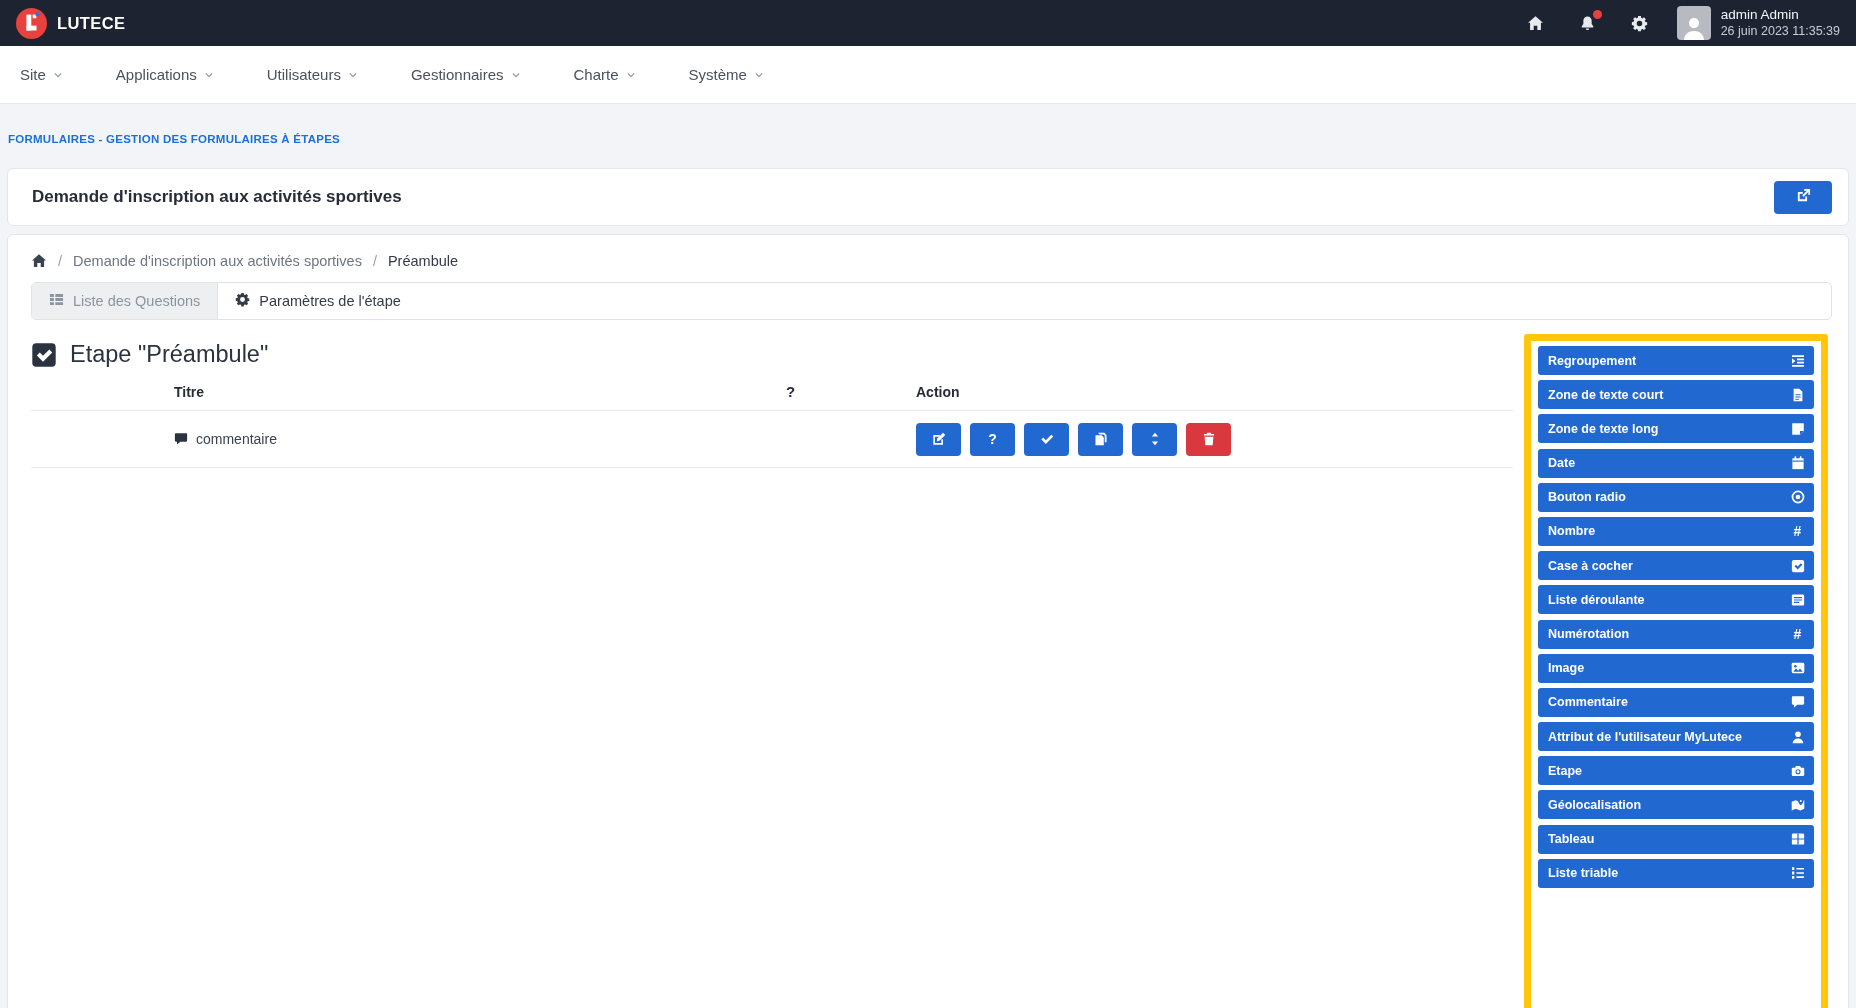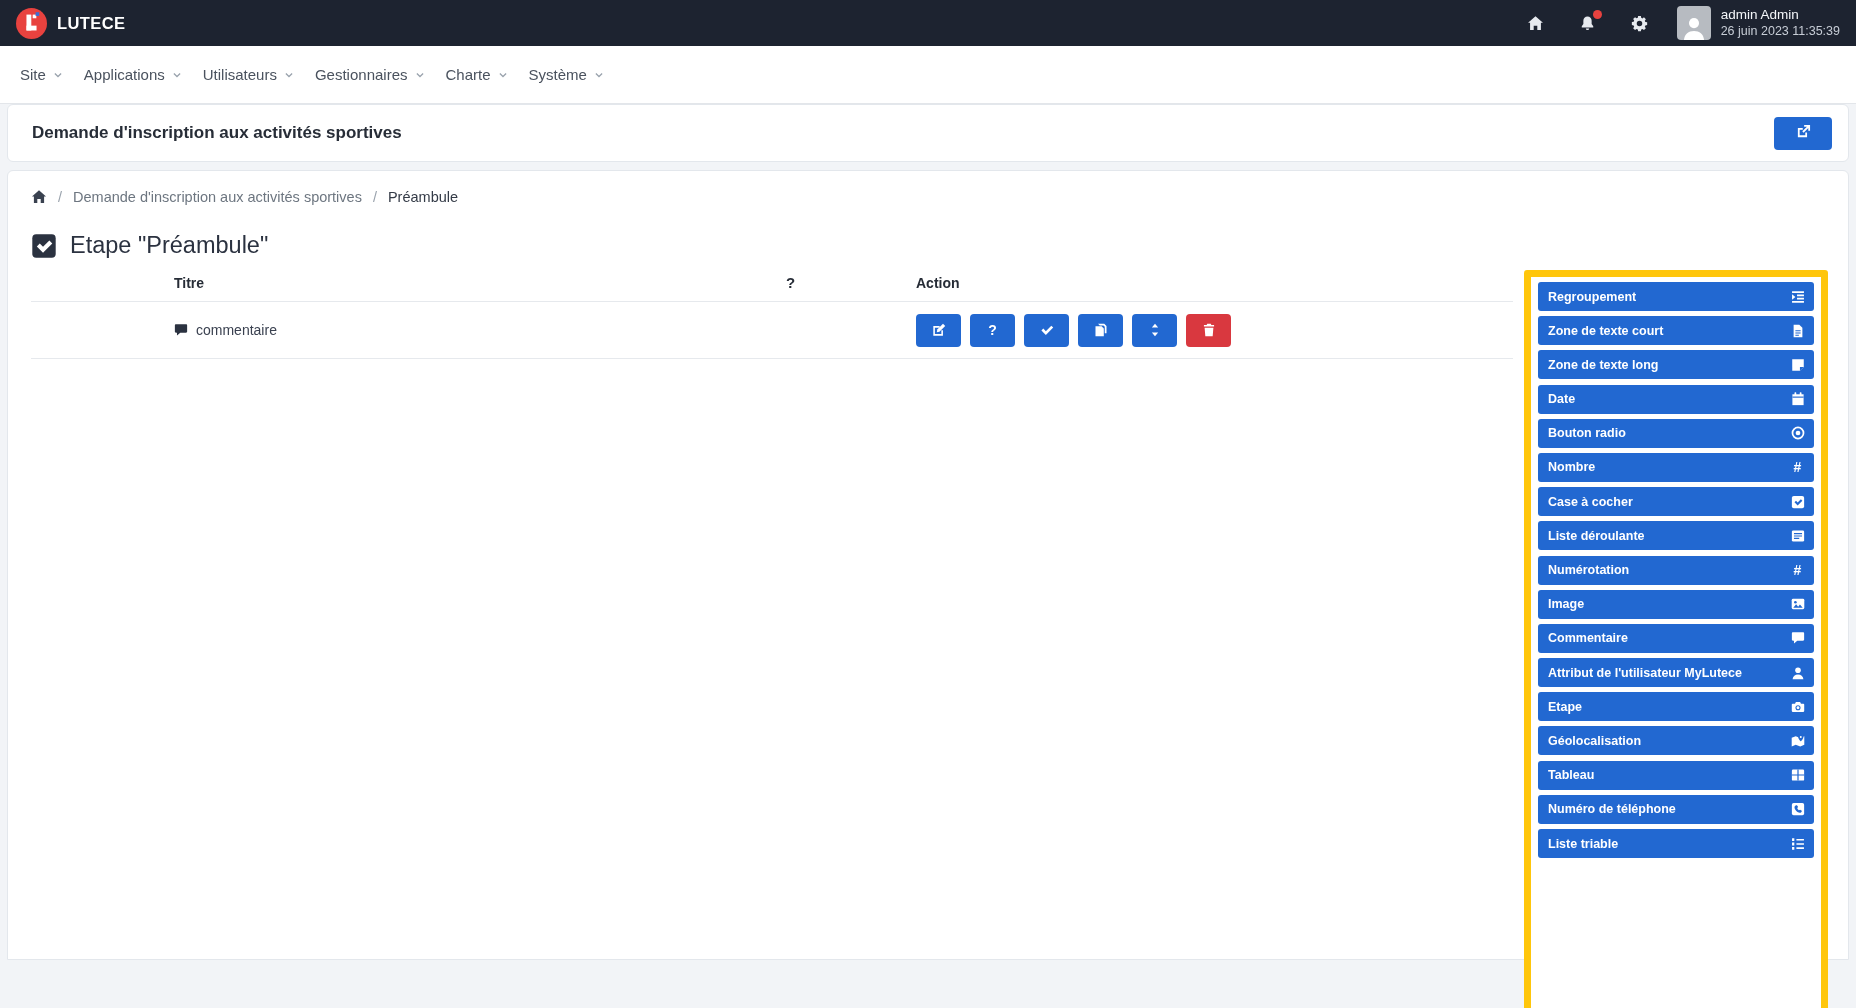--- a/index.html
+++ b/index.html
@@ -15,21 +15,21 @@
   .nav-iconbtn { width:22px; height:22px; color:#e7eaef; margin-left:30px; position:relative; display:flex; align-items:center; justify-content:center; cursor:pointer; }
   .nav-iconbtn svg { width:17px; height:17px; }
   .notif-dot { position:absolute; top:-2px; right:-3px; width:9px; height:9px; border-radius:50%; background:#e8423f; }
   .avatar { width:34px; height:34px; border-radius:4px; background:#b7bbc1; color:#fff; margin-left:26px; display:flex; align-items:flex-end; justify-content:center; overflow:hidden; }
   .avatar svg { width:26px; height:26px; }
   .user-text { margin-left:10px; line-height:1.25; }
   .user-name { color:#f4f6f9; font-size:13.5px; }
   .user-date { color:#c7cdd6; font-size:12.5px; }
 
   
-  .menubar { height:58px; background:#fff; border-bottom:1px solid #e3e6ea; display:flex; align-items:center; gap:21px; padding:0 20px; }
+  .menubar { height:58px; background:#fff; border-bottom:1px solid #e3e6ea; display:flex; align-items:center; gap:53px; padding:0 20px; }
   .menu-item { display:flex; align-items:center; gap:7px; font-size:15px; color:#4a525e; cursor:pointer; }
   .menu-item svg { width:10px; height:10px; color:#9aa3ad; }
 
   
   .page { padding:0 7px; }
   .feature-label { margin:29px 0 23px 1px; color:#1d6fd8; font-weight:bold; font-size:11.5px; letter-spacing:.25px; }
 
   .title-card { background:#fff; border:1px solid #e3e7ec; border-radius:6px; height:58px; display:flex; align-items:center; padding:0 16px 0 24px; }
   .page-title { font-size:17px; font-weight:bold; color:#272d37; }
   .open-btn { margin-left:auto; width:58px; height:33px; background:var(--primary); border-radius:4px; color:#fff; border:none; display:flex; align-items:center; justify-content:center; cursor:pointer; }
@@ -162,20 +162,21 @@
       <span style="width: 10px; height: 10px; display: flex; align-items: center;">
         <svg viewBox="0 0 16 16">
           <path fill="none" stroke="currentColor" stroke-width="2" d="M3 5.5 8 10.5 13 5.5"></path>
         </svg>
       </span>
     </div>
   </nav>
 
 <div class="page">
 
+  <div class="feature-label">FORMULAIRES - GESTION DES FORMULAIRES À ÉTAPES</div>
 
   <section class="title-card">
     <h1 class="page-title">Demande d'inscription aux activités sportives</h1>
     <button class="open-btn">
       <span><svg viewBox="0 0 16 16">
             <path fill="currentColor" d="M2 4.2h5.2v1.9H3.9v6h6V9h1.9v5.1H2z"></path>
             <path fill="currentColor" d="M8.7 1H15v6.3h-1.9V4.2l-5 5-1.4-1.4 5-5H8.7z"></path>
           </svg></span>
     </button>
   </section>
@@ -185,20 +186,34 @@
     <div class="breadcrumb">
       <span class="crumb-home"><svg viewBox="0 0 16 16">
             <path fill="currentColor" d="M8 1.2 15 7.4h-1.9V14h-3.4v-4H6.3v4H2.9V7.4H1z"></path>
           </svg></span>
       <span class="sep">/</span>
       <span class="crumb">Demande d'inscription aux activités sportives</span>
       <span class="sep">/</span>
       <span class="crumb-last">Préambule</span>
     </div>
 
+    <div class="tabbar">
+      <div class="tab is-active">
+        <span><svg viewBox="0 0 16 16">
+              <path fill="currentColor" d="M1 2.2h4.2v3H1zM6.8 2.2H15v3H6.8zM1 6.5h4.2v3H1zM6.8 6.5H15v3H6.8zM1 10.8h4.2v3H1zM6.8 10.8H15v3H6.8z"></path>
+            </svg></span>
+        <span>Liste des Questions</span>
+      </div>
+      <div class="tab is-inactive">
+        <span><svg viewBox="0 0 16 16">
+              <path fill="currentColor" fill-rule="evenodd" d="M6.7 1h2.6l.3 1.7 1.2.5 1.4-1 1.8 1.8-1 1.4.5 1.2 1.7.3v2.6l-1.7.3-.5 1.2 1 1.4-1.8 1.8-1.4-1-1.2.5-.3 1.7H6.7l-.3-1.7-1.2-.5-1.4 1-1.8-1.8 1-1.4-.5-1.2L.8 9.3V6.7l1.7-.3.5-1.2-1-1.4 1.8-1.8 1.4 1 1.2-.5zM8 5.4a2.6 2.6 0 1 0 0 5.2 2.6 2.6 0 0 0 0-5.2z"></path>
+            </svg></span>
+        <span>Paramètres de l'étape</span>
+      </div>
+    </div>
 
     <div class="step-head">
       <span class="step-check"><svg viewBox="0 0 16 16">
             <rect x="0.8" y="0.8" width="14.4" height="14.4" rx="2.4" fill="currentColor"></rect>
             <path fill="#fff" d="M3.6 8.3l1.8-1.8 2 2 3.9-3.9 1.8 1.8-5.7 5.7z"></path>
           </svg></span>
       <h2 class="step-title">Etape "Préambule"</h2>
     </div>
 
     <div class="qtable">
@@ -391,29 +406,20 @@
         <button class="pbtn">
           <span class="lbl">Tableau</span>
           <span class="ic">
             <svg viewBox="0 0 16 16">
               <rect x="1" y="1.6" width="14" height="12.8" rx="1.4" fill="currentColor"></rect>
               <path fill="#2268d1" d="M7.3 1.6h1.4v12.8H7.3zM1 7.3h14v1.4H1z"></path>
             </svg>
           </span>
         </button>
         <button class="pbtn">
-          <span class="lbl">Numéro de téléphone</span>
-          <span class="ic">
-            <svg viewBox="0 0 16 16">
-              <rect x="1" y="1" width="14" height="14" rx="2" fill="currentColor"></rect>
-              <path fill="#2268d1" d="M4.3 4.9c.5-.9 2.1-1.6 2.5-1.2l1.2 1.8c.2.3-.5 1-.8 1.4-.2.4 1.2 2.2 1.7 2.5.4.2 1.2-.6 1.5-.5l1.9 1.1c.4.3-.4 1.8-1.3 2.2-1.6.8-4.6-1.1-6-3.3-1.1-1.7-1.2-3.2-.7-4z"></path>
-            </svg>
-          </span>
-        </button>
-        <button class="pbtn">
           <span class="lbl">Liste triable</span>
           <span class="ic">
             <svg viewBox="0 0 16 16">
               <path fill="currentColor" d="M6.2 2.2h8.6v1.9H6.2zM6.2 7h8.6v1.9H6.2zM6.2 11.8h8.6v1.9H6.2zM1.2 1.4h2.6v3.2H1.2zM1.2 6.4h2.6v3.2H1.2zM1.2 11.4h2.6v3.2H1.2z"></path>
             </svg>
           </span>
         </button>
       </aside>
 
   </section>

